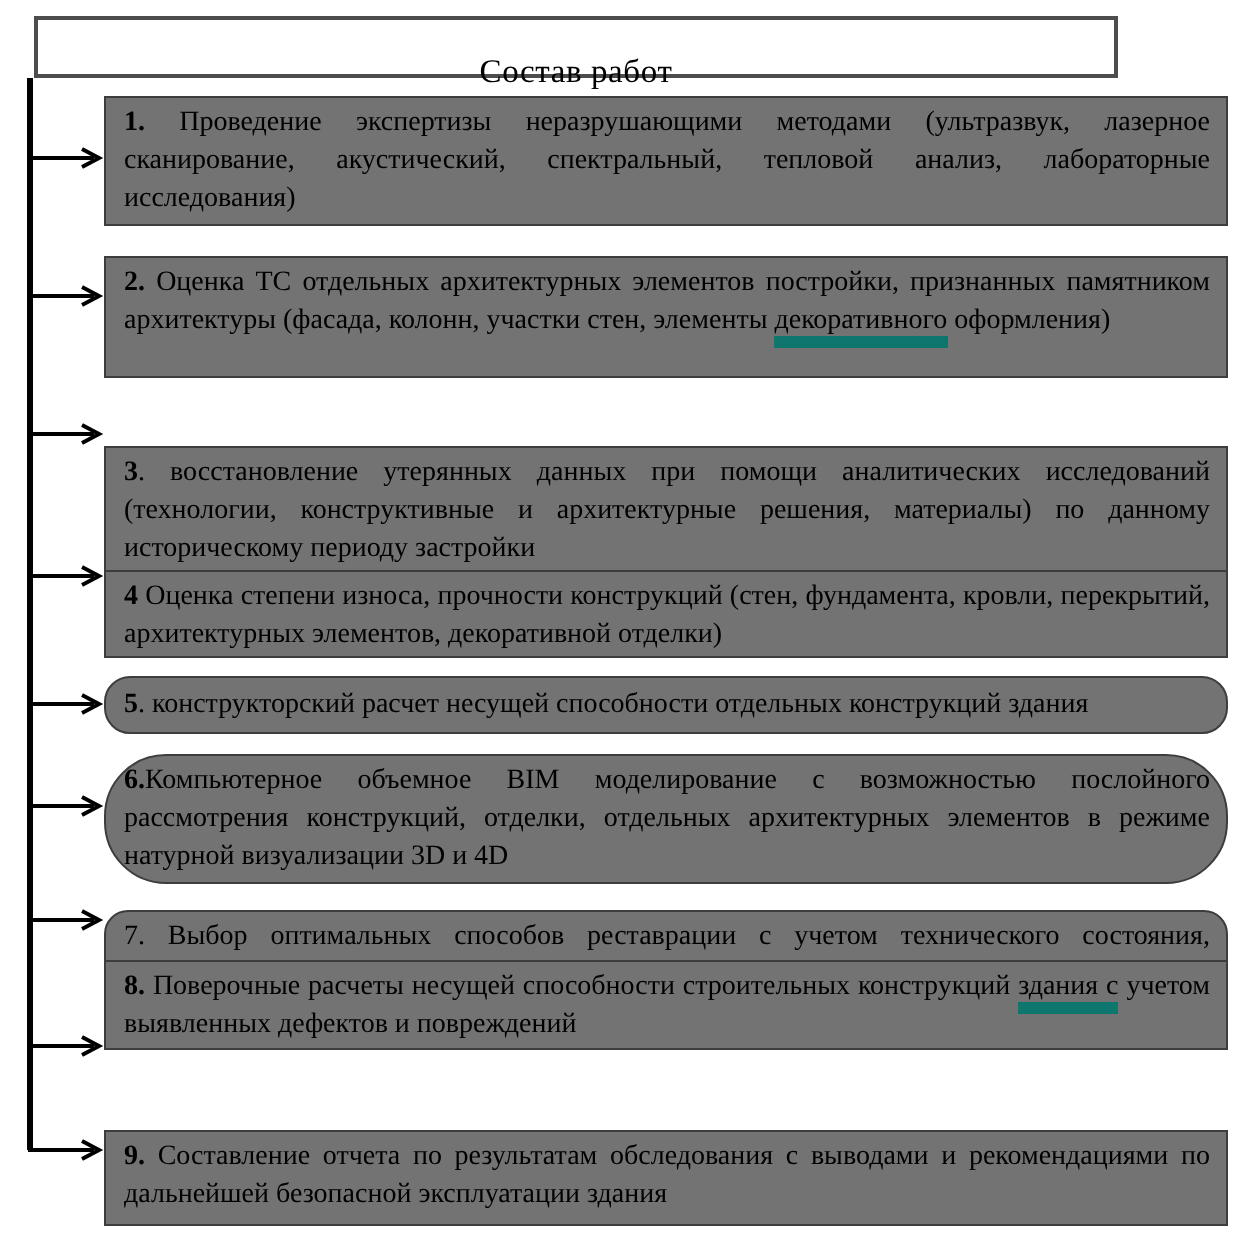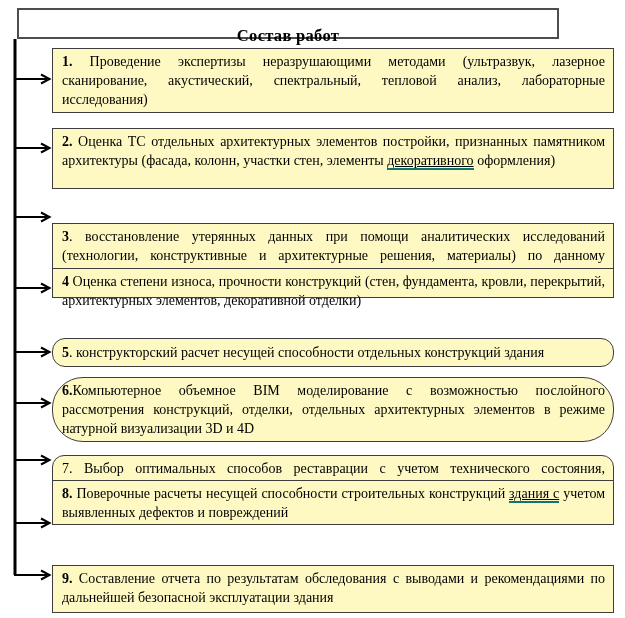--- a/index.html
+++ b/index.html
@@ -22,54 +22,53 @@
     top: 8px;
     width: 542px;
     height: 31px;
     box-sizing: border-box;
     border: 2px solid #4d4d4d;
     display: flex;
     align-items: center;
     justify-content: center;
   }
   .header-box .title {
-    font-weight: bold;
+    font-weight: normal;
     font-size: 16.5px;
     letter-spacing: 0.3px;
     margin-top: 24px;
   }
   .wbox {
     position: absolute;
     left: 52px;
     width: 562px;
     box-sizing: border-box;
     border: 1.4px solid #3d3d3d;
     padding: 3px 8px 2px 9px;
     font-size: 14px;
     line-height: 19px;
     text-align: justify;
-    background: #fef9c3;
+    background: #737373;
   }
   .run-b { font-weight: bold; }
   .run-u {
-    text-decoration: underline;
     text-underline-offset: 1px;
-    border-bottom: 2px solid #0f766e;
+    border-bottom: 6px solid #0f766e;
     padding-bottom: 0px;
   }
   #connectors {
     position: absolute;
     left: 0;
     top: 0;
   }
   
   #box1 { top: 48px;  height: 65px; }
   #box2 { top: 128px; height: 61px; }
   #box3 { top: 223px; height: 64px; }
-  #box4 { top: 268px; height: 30px; }
+  #box4 { top: 285px; height: 44px; }
   #box5 { top: 338px; height: 29px; padding-top: 4px; border-radius: 13px; }
   #box6 { top: 377px; height: 65px; border-radius: 31px; }
   #box7 { top: 455px; height: 43px; border-radius: 12px; }
   #box8 { top: 480px; height: 45px; }
   #box9 { top: 565px; height: 48px; }
 </style>
 </head>
 <body>
 
 <div id="canvas">

